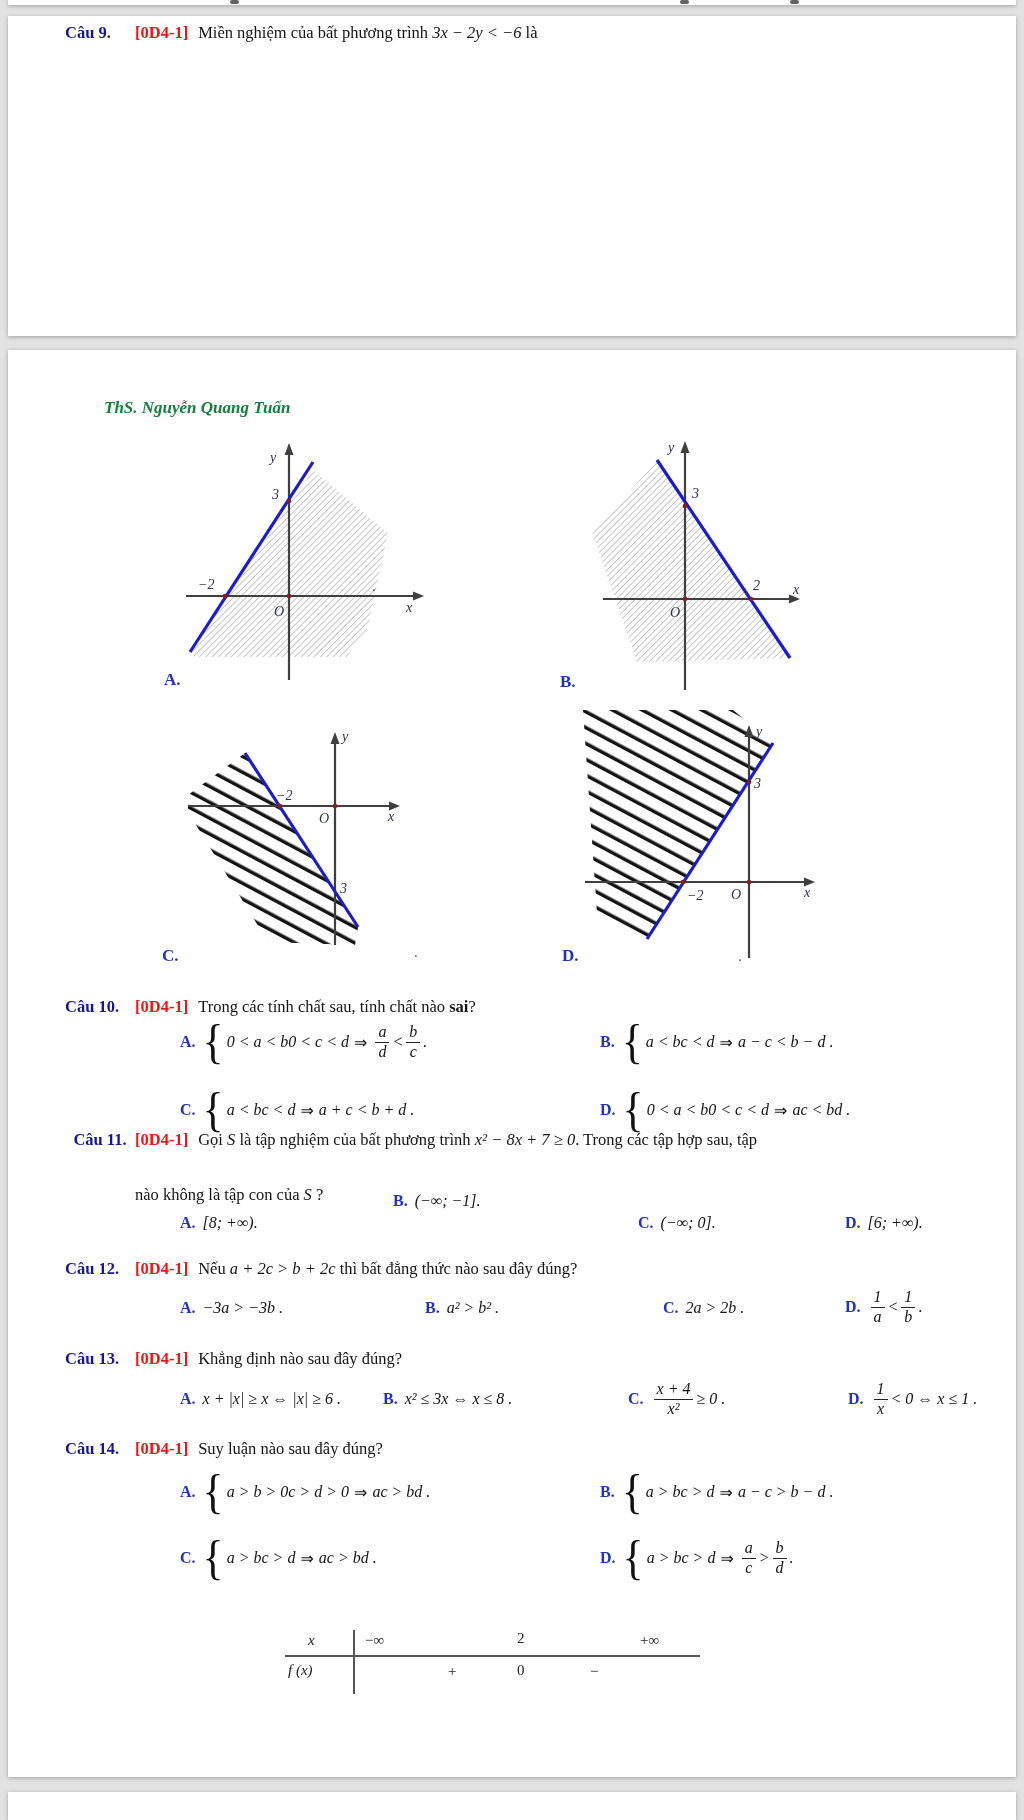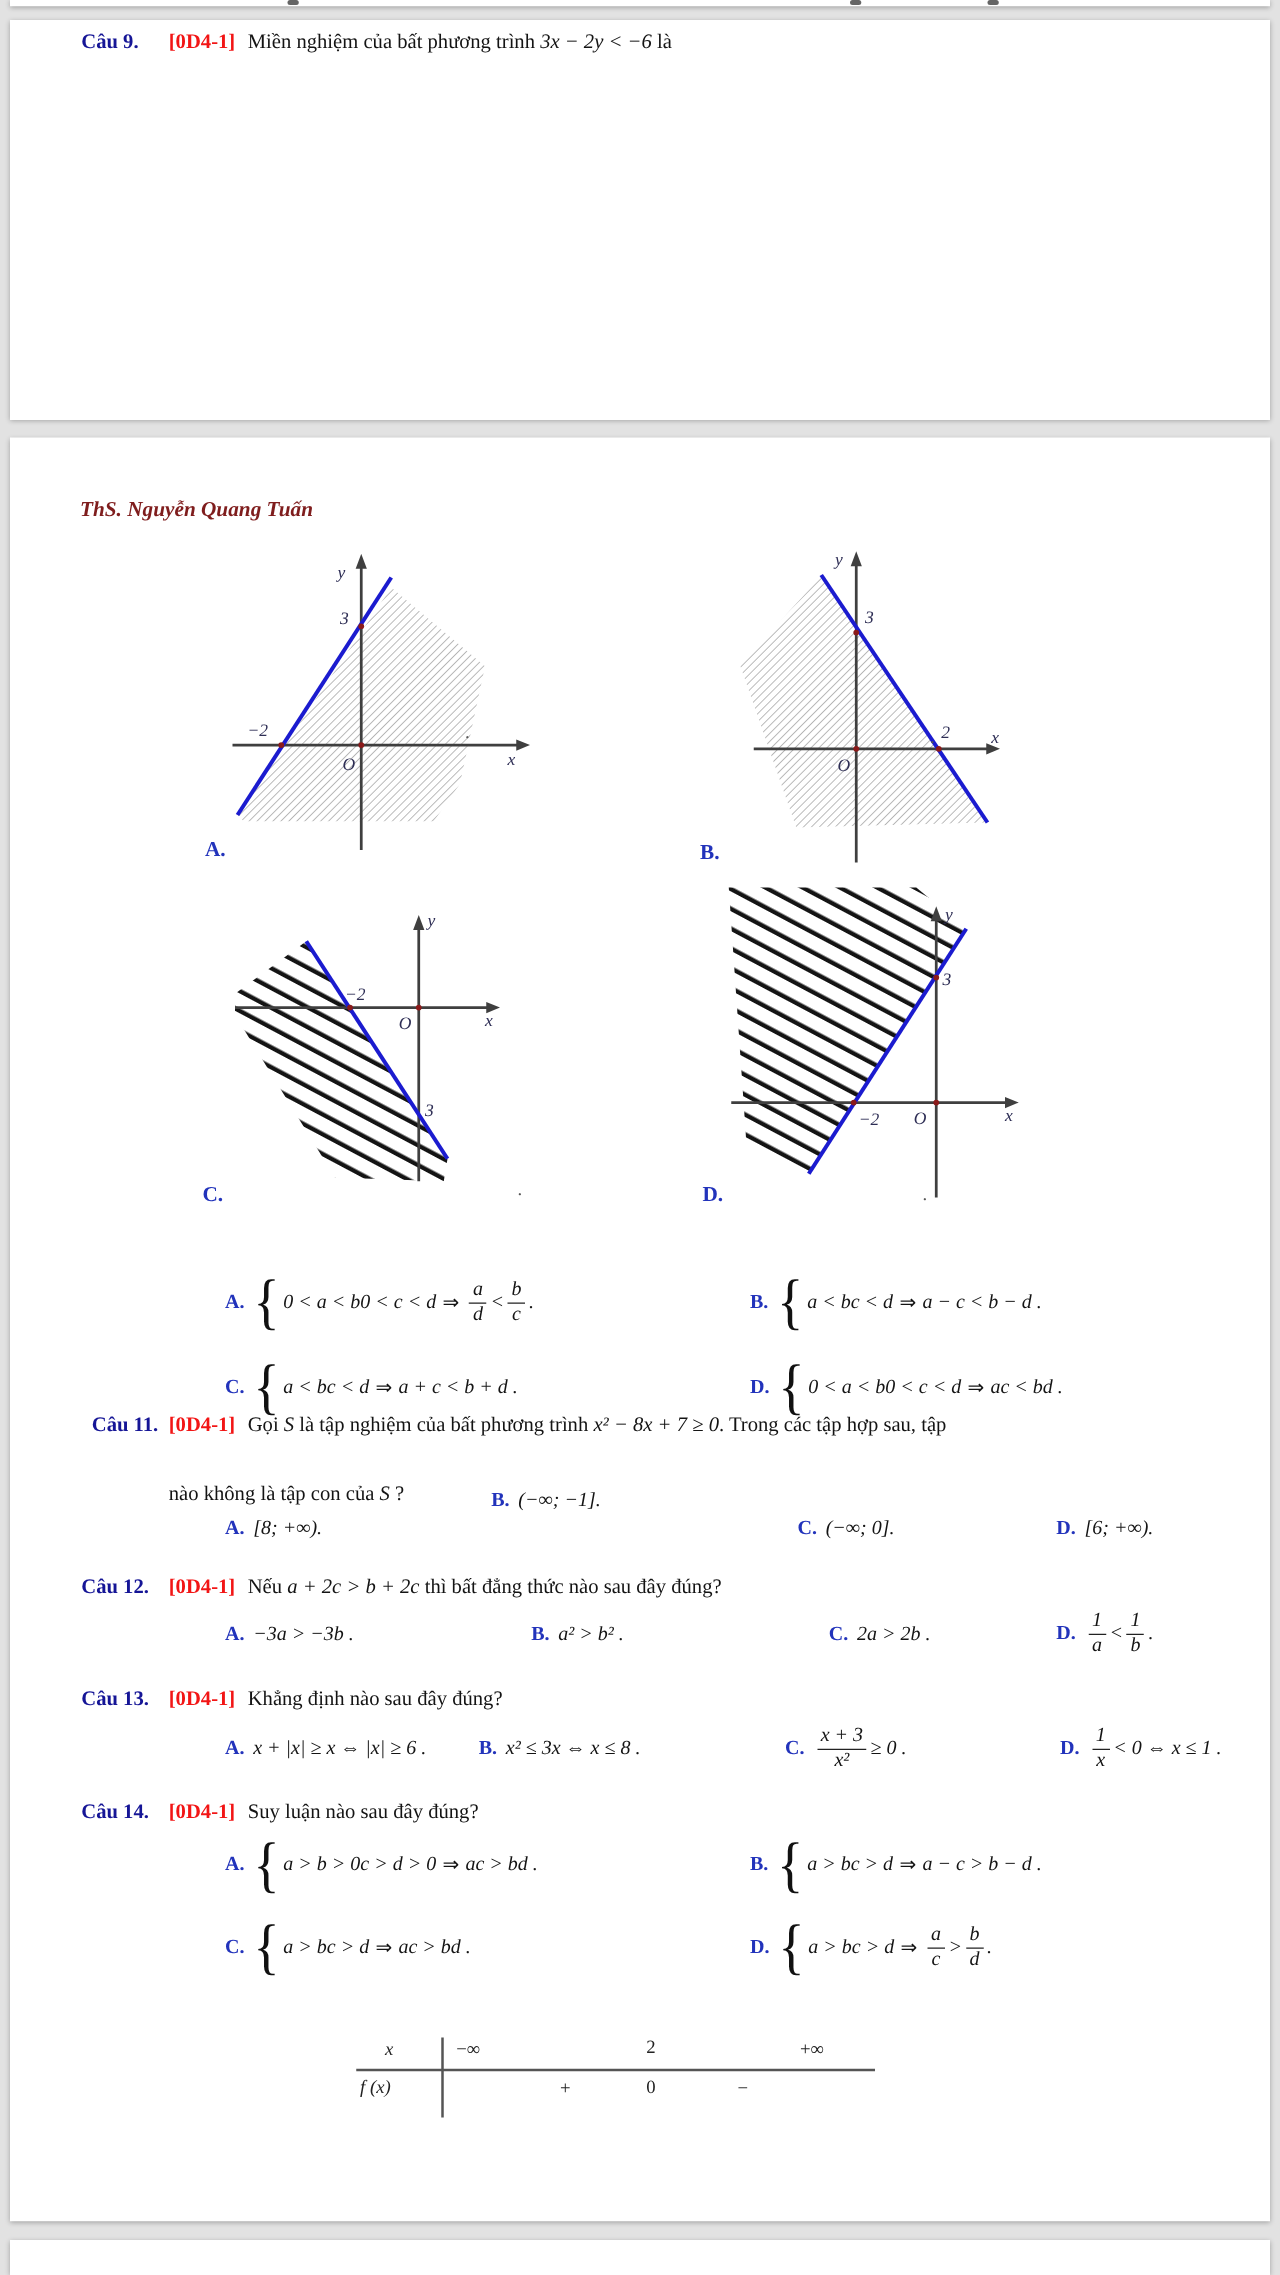--- a/index.html
+++ b/index.html
@@ -20,21 +20,21 @@
   .concl{font-style:italic;}
   .cflex{display:flex;align-items:center;font-style:italic;}
   .frac{display:inline-flex;flex-direction:column;text-align:center;line-height:1.15;font-style:italic;vertical-align:middle;margin:0 3px;}
   .frac .fn{border-bottom:1.4px solid #222;padding:0 3px;}
   .frac .fd{padding:0 3px;}
   .fracrow{position:absolute;display:flex;align-items:center;font-size:16px;color:#141414;white-space:nowrap;}
   .glabel{position:absolute;font-weight:bold;color:#2233bb;font-size:17px;}
   .tinydot{position:absolute;color:#555;font-size:15px;}
   .gsvg{position:absolute;}
   .gtext{font-family:"Liberation Serif",serif;font-style:italic;font-size:14px;fill:#2e2e55;}
-  .author{position:absolute;font-weight:bold;font-style:italic;font-size:17px;color:#7f1d1d;}
+  .author{position:absolute;font-weight:bold;font-style:italic;font-size:17px;color:#15803d;margin-left:40px;}
   .tbl-line{position:absolute;background:#555;}
   .tbl-txt{position:absolute;font-size:15px;color:#222;white-space:nowrap;}
 </style>
 </head>
 <body>
 
 <div id="canvas">
 
   <div class="page" style="top:0;height:5px;"></div>
   <div class="page" style="top:16px;height:320px;"></div>
@@ -139,20 +139,23 @@
     <circle cx="189" cy="82" r="2.3" fill="#8b1a1a"></circle>
     <text class="gtext" x="196" y="36">y</text>
     <text class="gtext" x="244" y="197">x</text>
     <text class="gtext" x="127" y="200">−2</text>
     <text class="gtext" x="194" y="88">3</text>
     <text class="gtext" x="171" y="199">O</text>
   </svg>
   <div class="glabel" style="left:562px;top:946px;">D.</div>
   <div class="tinydot" style="left:738px;top:948px;">.</div>
 
+  <div class="qline" style="left:65px;top:996px;">
+    <span class="qnum">Câu 10.</span><span class="qtag">[0D4-1]</span><span>Trong các tính chất sau, tính chất nào </span><span class="b">sai</span><span>?</span>
+  </div>
 
   <div class="sys" style="left:180px;top:1012px;height:60px;">
     <span class="optletter">A.</span>
     <span class="brace">{</span>
     <span class="conds">
         <span>0 &lt; a &lt; b</span>
         <span>0 &lt; c &lt; d</span>
       </span>
     <span class="arr">⇒</span>
     <span class="cflex">
@@ -234,21 +237,21 @@
   </div>
 
   <div class="qline" style="left:65px;top:1348px;">
     <span class="qnum">Câu 13.</span><span class="qtag">[0D4-1]</span><span>Khẳng định nào sau đây đúng?</span>
   </div>
   <div class="optrow" style="left:180px;top:1389px;"><span class="optletter">A.</span><span class="m">x + |x| ≥ x ⇔ |x| ≥ 6 .</span></div>
   <div class="optrow" style="left:383px;top:1389px;"><span class="optletter">B.</span><span class="m">x² ≤ 3x ⇔ x ≤ 8 .</span></div>
   <div class="fracrow" style="left:628px;top:1376px;height:46px;">
     <span class="optletter">C.</span>
     <span class="frac">
-        <span class="fn">x + 3</span>
+        <span class="fn">x + 4</span>
         <span class="fd">x²</span>
       </span>
     <span class="m">≥ 0 .</span>
   </div>
   <div class="fracrow" style="left:848px;top:1376px;height:46px;">
     <span class="optletter">D.</span>
     <span class="frac">
         <span class="fn">1</span>
         <span class="fd">x</span>
       </span>

